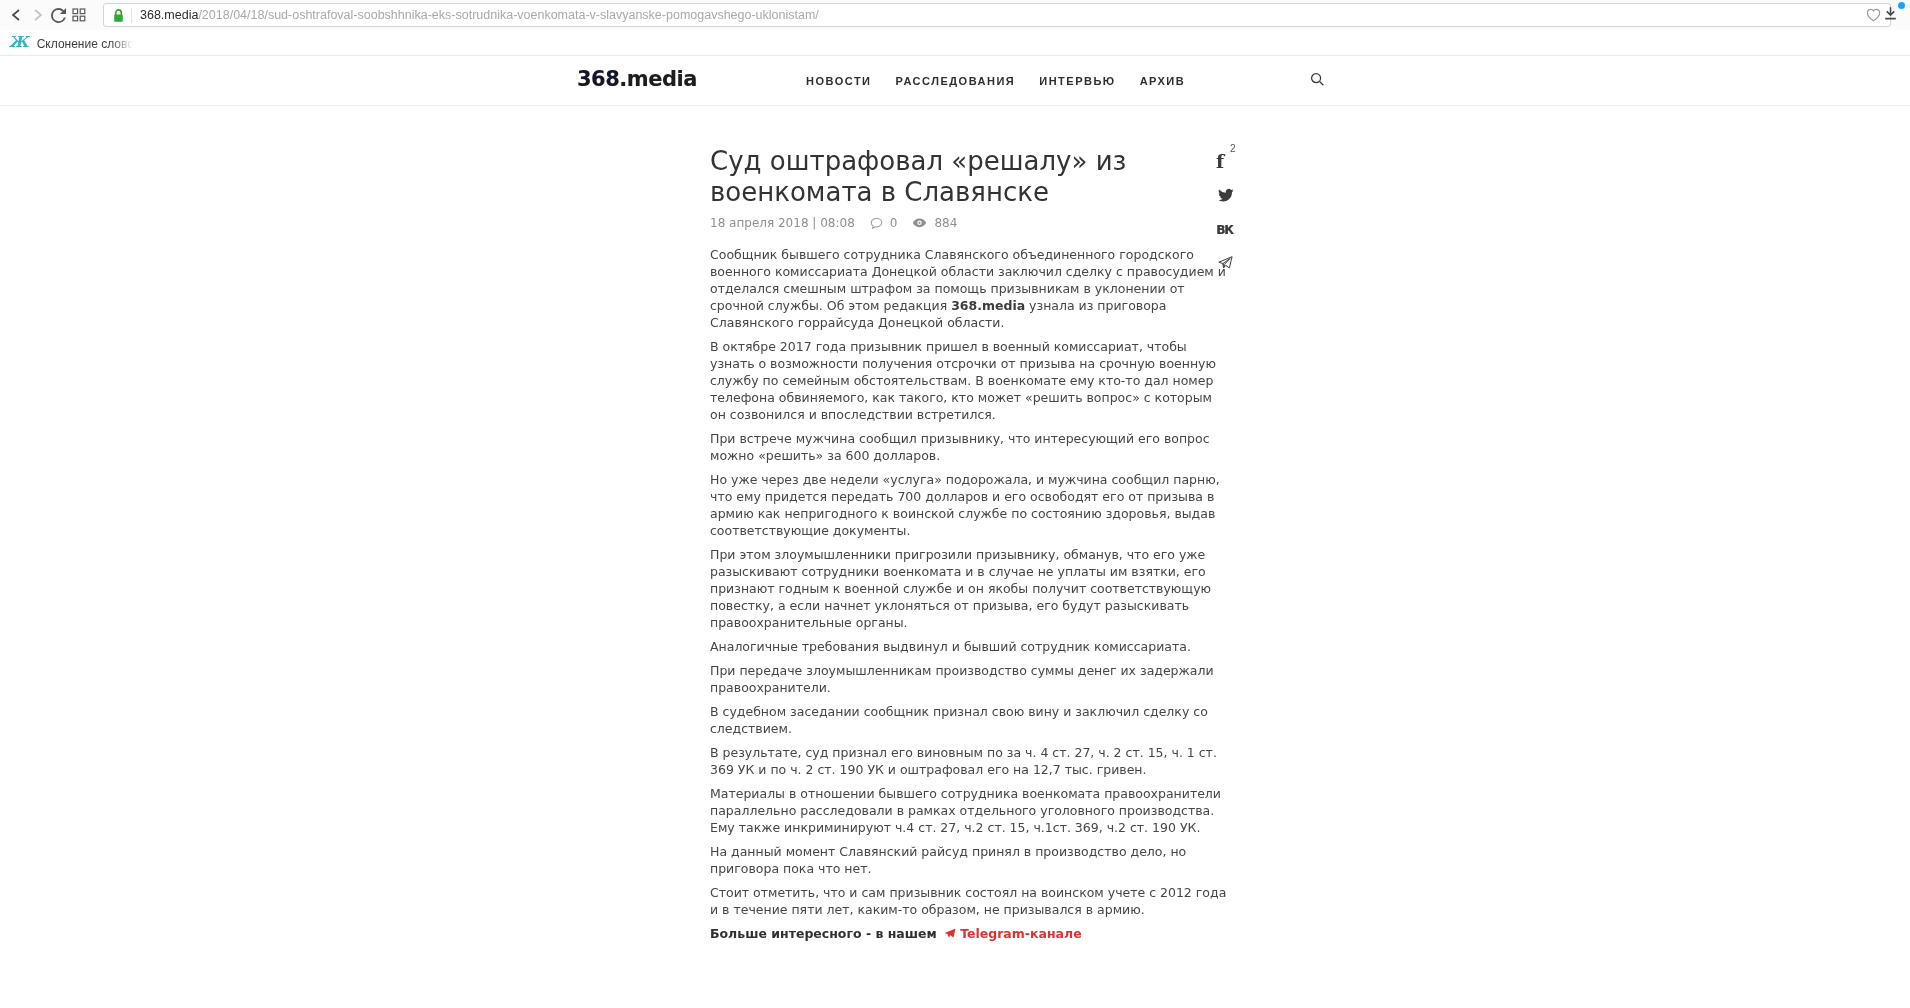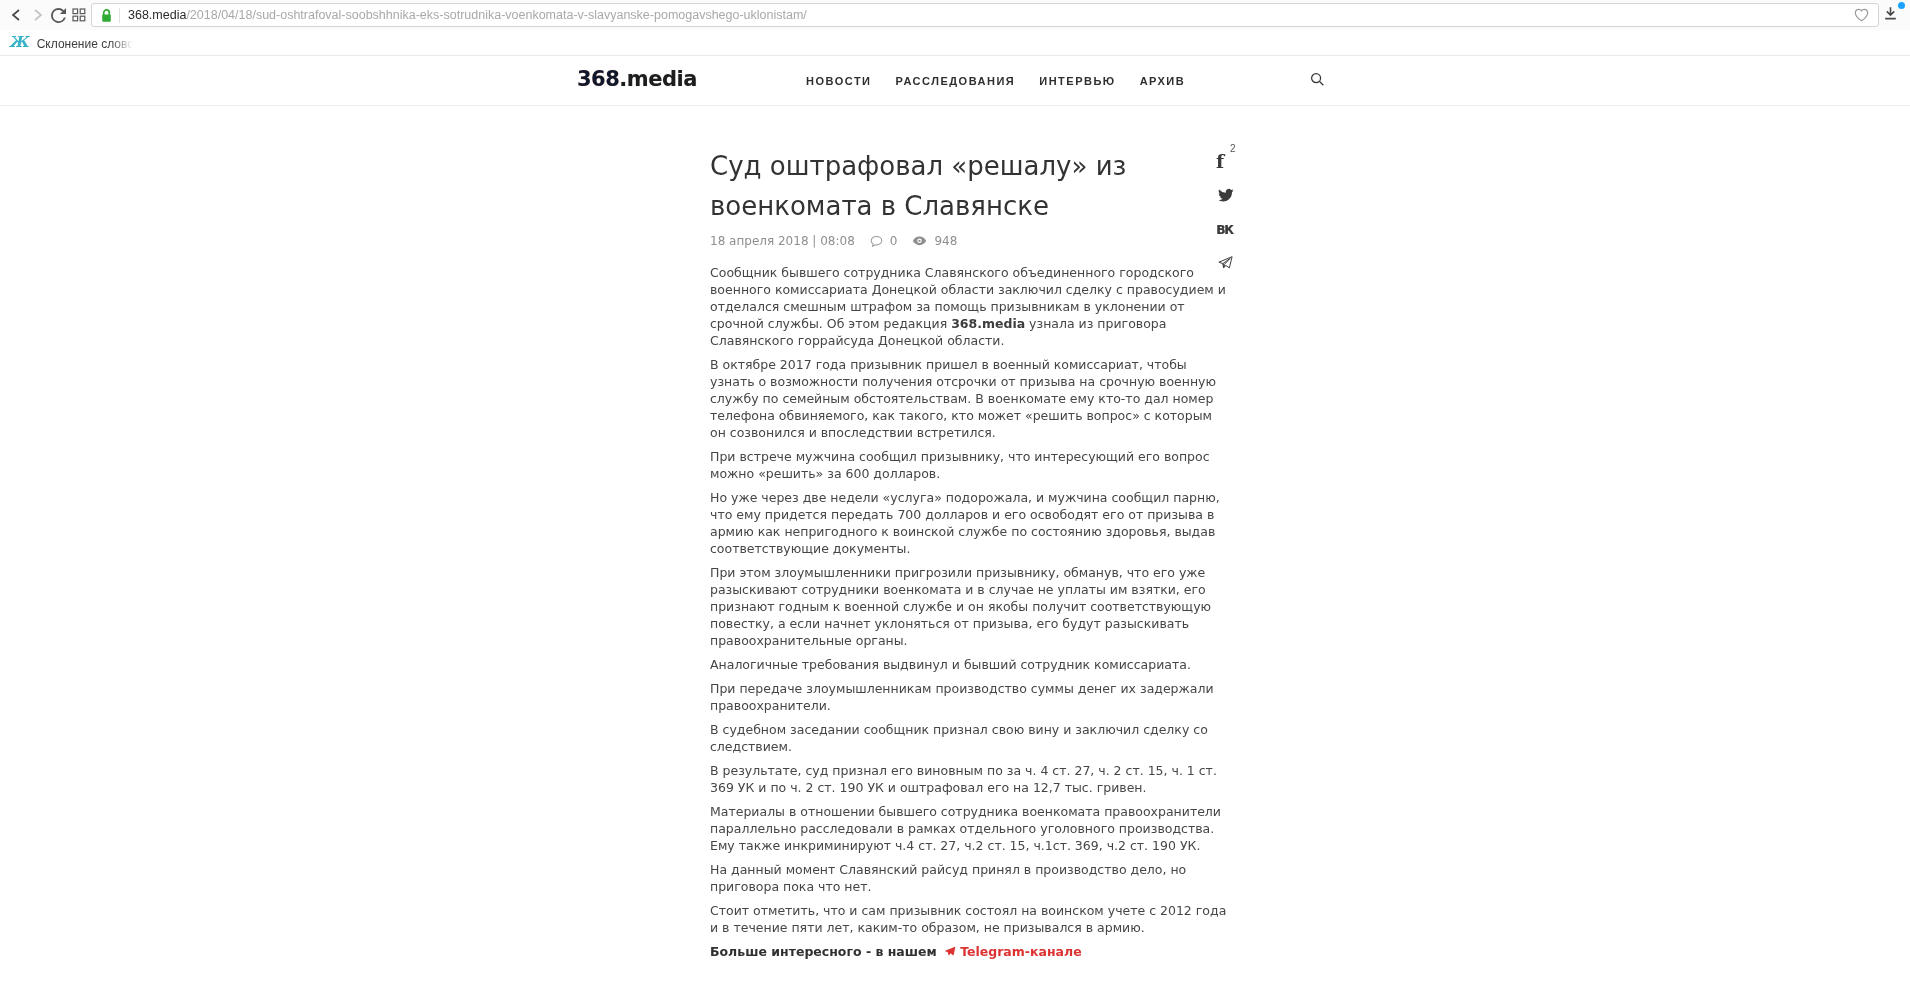--- a/index.html
+++ b/index.html
@@ -13,21 +13,21 @@
   .toolbar {
     position:absolute; top:0; left:0; width:1910px; height:30px;
     background:#fbfbfc;
   }
   .tb-btn { position:absolute; top:6px; width:20px; height:18px; display:flex; align-items:center; justify-content:center; cursor:pointer; }
   .tb-back    { left:7px; }
   .tb-forward { left:27px; }
   .tb-refresh { left:48px; }
   .tb-grid    { left:69px; }
   .url-bar {
-    position:absolute; left:91px; top:3px; width:1788px; height:24px;
+    position:absolute; left:103px; top:3px; width:1788px; height:24px;
     background:#ffffff; border:1px solid #d4d4d4; border-radius:3px;
     display:flex; align-items:center; padding:0 6px;
     font-family:"Liberation Sans", sans-serif;
   }
   .lock-wrap { display:flex; align-items:center; padding:0 6px 0 2px; }
   .url-sep { width:1px; height:15px; background:#e2e2e2; margin-right:8px; }
   .url-text { font-size:12.5px; white-space:nowrap; overflow:hidden; flex:1; }
   .url-domain { color:#2c2c2c; }
   .url-path { color:#a9a9a9; }
   .fav-btn { margin-left:auto; display:flex; align-items:center; padding:2px; cursor:pointer; }
@@ -63,21 +63,21 @@
   
   .share-rail { position:absolute; left:1216px; top:150px; display:flex; flex-direction:column; gap:12px; }
   .share-btn { position:relative; width:26px; height:22px; display:flex; align-items:center; color:#3b3b3b; cursor:pointer; }
   .fb-glyph { font-size:19px; font-weight:700; line-height:1; font-family:"DejaVu Serif", serif; }
   .fb-count { position:absolute; left:14px; top:-7px; font-size:10px; color:#555; font-family:"Liberation Sans", sans-serif; }
   .vk-glyph { font-size:15px; font-weight:800; letter-spacing:-1.5px; line-height:1; }
 
   
   .article { position:absolute; left:710px; top:146px; width:520px; }
   .article-title {
-    margin:0 0 8px 0; font-size:26px; line-height:40px; font-weight:400;
+    margin:0 0 8px 0; font-size:26px; line-height:31px; font-weight:400;
     color:#333333; max-width:480px;
   }
   .article-meta { display:flex; align-items:center; gap:7px; color:#8f8f8f; font-size:12px; }
   .meta-ico { display:flex; align-items:center; margin-left:8px; }
   .article-body { margin-top:16px; font-size:12.5px; line-height:17px; color:#464646; }
   .article-body p { margin:0 0 7px 0; }
   .lead-bold { font-weight:700; color:#3d3d3d; }
   .article-footer { font-weight:700; color:#303030; }
   .tg-link { color:#dc3232; font-weight:700; text-decoration:none; cursor:pointer; }
   .tg-ico-inline { display:inline-block; vertical-align:-2px; margin:0 3px 0 2px; }
@@ -213,21 +213,21 @@
         </svg>
     </span>
     <span>0</span>
     <span class="meta-ico">
       <svg width="15" height="12" viewBox="0 0 16 13">
           <path d="M8 1.6C4.7 1.6 1.9 3.7.8 6.3c1.1 2.6 3.9 4.7 7.2 4.7s6.1-2.1 7.2-4.7C14.1 3.7 11.3 1.6 8 1.6z" fill="#8f8f8f"></path>
           <circle cx="8" cy="6.3" r="2.4" fill="#ffffff"></circle>
           <circle cx="8" cy="6.3" r="1.2" fill="#8f8f8f"></circle>
         </svg>
     </span>
-    <span>948</span>
+    <span>884</span>
   </div>
 
   <div class="article-body">
     <p><span>Сообщник бывшего сотрудника Славянского объединенного городского военного комиссариата Донецкой области заключил сделку с правосудием и отделался смешным штрафом за помощь призывникам в уклонении от срочной службы. Об этом редакция </span><span class="lead-bold">368.media</span><span> узнала из приговора Славянского горрайсуда Донецкой области.</span></p>
 
     <div>
         <p>В октябре 2017 года призывник пришел в военный комиссариат, чтобы узнать о возможности получения отсрочки от призыва на срочную военную службу по семейным обстоятельствам. В военкомате ему кто-то дал номер телефона обвиняемого, как такого, кто может «решить вопрос» с которым он созвонился и впоследствии встретился.</p>
         <p>При встрече мужчина сообщил призывнику, что интересующий его вопрос можно «решить» за 600 долларов.</p>
         <p>Но уже через две недели «услуга» подорожала, и мужчина сообщил парню, что ему придется передать 700 долларов и его освободят его от призыва в армию как непригодного к воинской службе по состоянию здоровья, выдав соответствующие документы.</p>
         <p>При этом злоумышленники пригрозили призывнику, обманув, что его уже разыскивают сотрудники военкомата и в случае не уплаты им взятки, его признают годным к военной службе и он якобы получит соответствующую повестку, а если начнет уклоняться от призыва, его будут разыскивать правоохранительные органы.</p>

